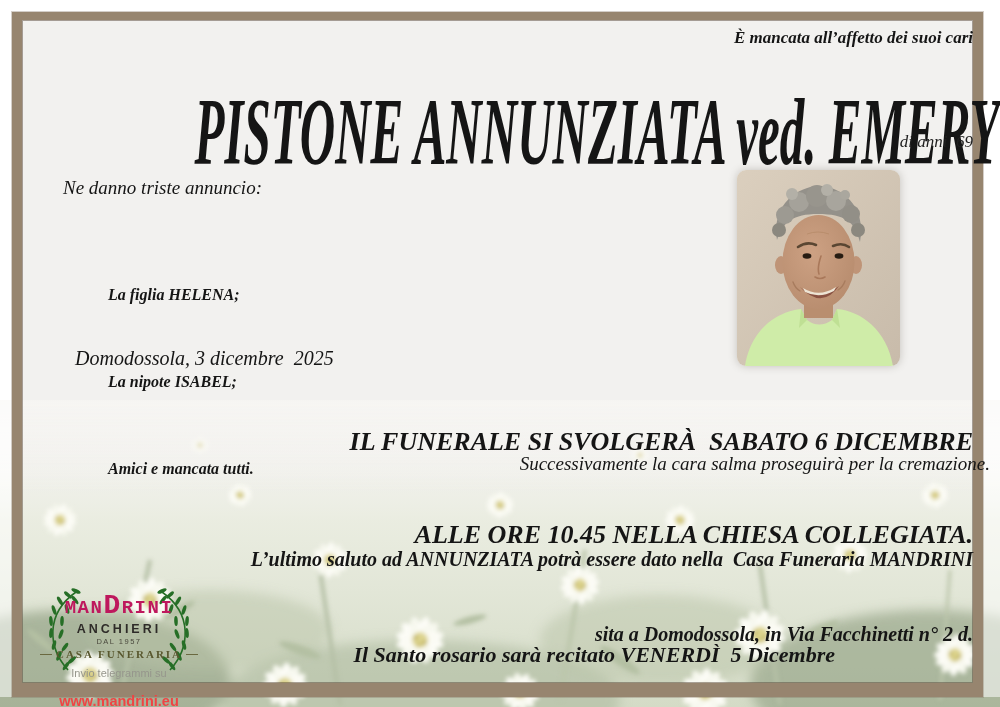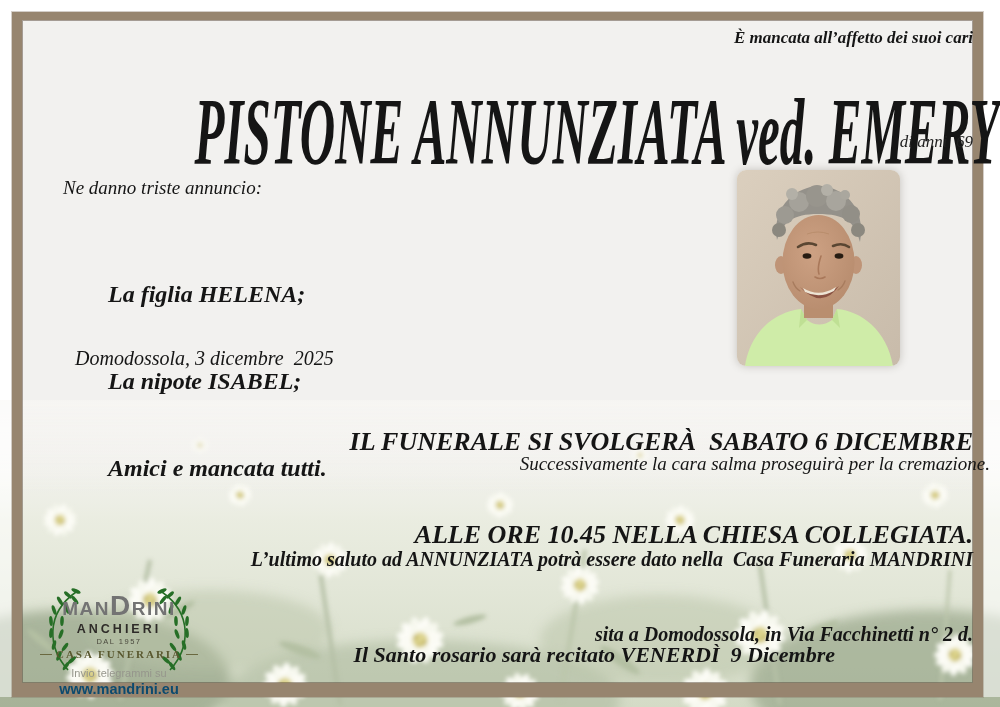--- a/index.html
+++ b/index.html
@@ -14,47 +14,47 @@
          border-style:solid;border-color:#97856f;border-width:8px 10px 14px 10px;
          box-shadow: inset 0 0 0 1px rgba(88,72,58,.5), 0 0 0 1px rgba(133,114,96,.35);}
   .txt{position:absolute;white-space:pre-wrap;}
   .c{text-align:right;}
   .intro{top:28px;left:22px;width:951px;font-style:italic;font-weight:700;font-size:17px;}
   .name-wrap{top:50px;left:22px;width:833px;}
   .name-inner{display:inline-block;font-style:italic;font-weight:700;font-size:70px;line-height:1;
               white-space:nowrap;transform:scale(0.70,1.35);transform-origin:center top;}
   .age{top:132px;left:22px;width:951px;font-style:italic;font-size:17px;color:#202020;}
   .announce{top:177px;left:63px;font-style:italic;font-size:19px;}
-  .mourners{top:222px;left:108px;font-style:italic;font-weight:700;font-size:24px;line-height:29px;}
+  .mourners{top:222px;left:108px;font-style:italic;font-weight:700;font-size:16px;line-height:29px;}
   .placedate{top:347px;left:75px;font-style:italic;font-size:20px;}
   .funeral{top:364px;left:22px;width:951px;padding-left:22px;box-sizing:border-box;
            font-style:italic;font-weight:700;font-size:26px;line-height:31px;}
   .cremation{top:453px;left:22px;width:968px;padding-left:16px;box-sizing:border-box;
              font-style:italic;font-size:19px;}
   .farewell{top:497px;left:22px;width:951px;padding-left:8px;box-sizing:border-box;
             font-style:italic;font-weight:700;font-size:20px;line-height:25px;}
   .rosary{top:585px;left:235px;width:600px;font-style:italic;font-weight:700;font-size:22px;line-height:28px;}
   .thanks{top:652px;left:235px;width:600px;font-style:italic;font-size:19px;}
   .photo{position:absolute;left:737px;top:170px;width:163px;height:196px;border-radius:9px;
          overflow:hidden;box-shadow:0 0 8px rgba(60,50,40,.25);}
   .photo svg{display:block;filter:blur(.4px);}
   .logo{position:absolute;left:28px;top:580px;width:182px;text-align:center;line-height:1;}
   .wreath{position:absolute;left:0;top:0;width:182px;height:100px;}
   .logo-stack{position:relative;z-index:2;padding-top:12px;}
-  .brand{font-family:Liberation Sans, sans-serif;font-weight:700;color:#737373;letter-spacing:1.5px;}
+  .brand{font-family:Liberation Mono, monospace;font-weight:700;color:#be185d;letter-spacing:1.5px;}
   .brand .sm{font-size:19px;}
   .brand .big{font-size:28px;}
   .family{margin-top:3px;font-family:"Liberation Sans",sans-serif;font-weight:700;font-size:12.5px;
           letter-spacing:3px;color:#2e2b28;}
   .since{margin-top:2px;font-family:"Liberation Sans",sans-serif;font-size:7.5px;letter-spacing:1.5px;color:#4a493d;}
   .descriptor{margin-top:4px;font-family:"Liberation Serif",serif;font-weight:700;font-size:11px;
               letter-spacing:2px;color:#59582f;display:flex;align-items:center;justify-content:center;gap:4px;}
   .flourish{display:inline-block;width:12px;height:1px;background:#6a6940;}
   .telegram{margin-top:8px;font-family:"Liberation Sans",sans-serif;font-size:11px;color:#96968c;}
-  .website{margin-top:3px;font-family:"Liberation Sans",sans-serif;font-weight:700;font-size:14.5px;color:#0c4a6e;}
+  .website{margin-top:15px;font-family:"Liberation Sans",sans-serif;font-weight:700;font-size:14.5px;color:#ef4444;}
 </style>
 </head>
 <body>
 
 <div class="poster">
 
   <div class="interior-bg"></div>
 
   <svg class="flowers" viewBox="0 0 1000 307" preserveAspectRatio="none" aria-hidden="true">
     <defs>
@@ -206,21 +206,21 @@
   </div>
 
   <div class="txt cremation c">Successivamente la cara salma proseguirà per la cremazione.</div>
 
   <div class="txt farewell c">
     <div>L’ultimo saluto ad ANNUNZIATA potrà essere dato nella  Casa Funeraria MANDRINI</div>
     <div>sita a Domodossola, in Via Facchinetti n° 2 d.</div>
   </div>
 
   <div class="txt rosary c">
-    <div>Il Santo rosario sarà recitato VENERDÌ  9 Dicembre</div>
+    <div>Il Santo rosario sarà recitato VENERDÌ  5 Dicembre</div>
     
   </div>
 
 
   <div class="logo">
     <svg class="wreath" viewBox="0 0 182 100" aria-hidden="true">
       <g stroke="#266e26" stroke-width="1.6" fill="none">
         <path d="M40,90 C20,68 17,34 48,12"></path>
         <path d="M142,90 C162,68 165,34 134,12"></path>
       </g>

